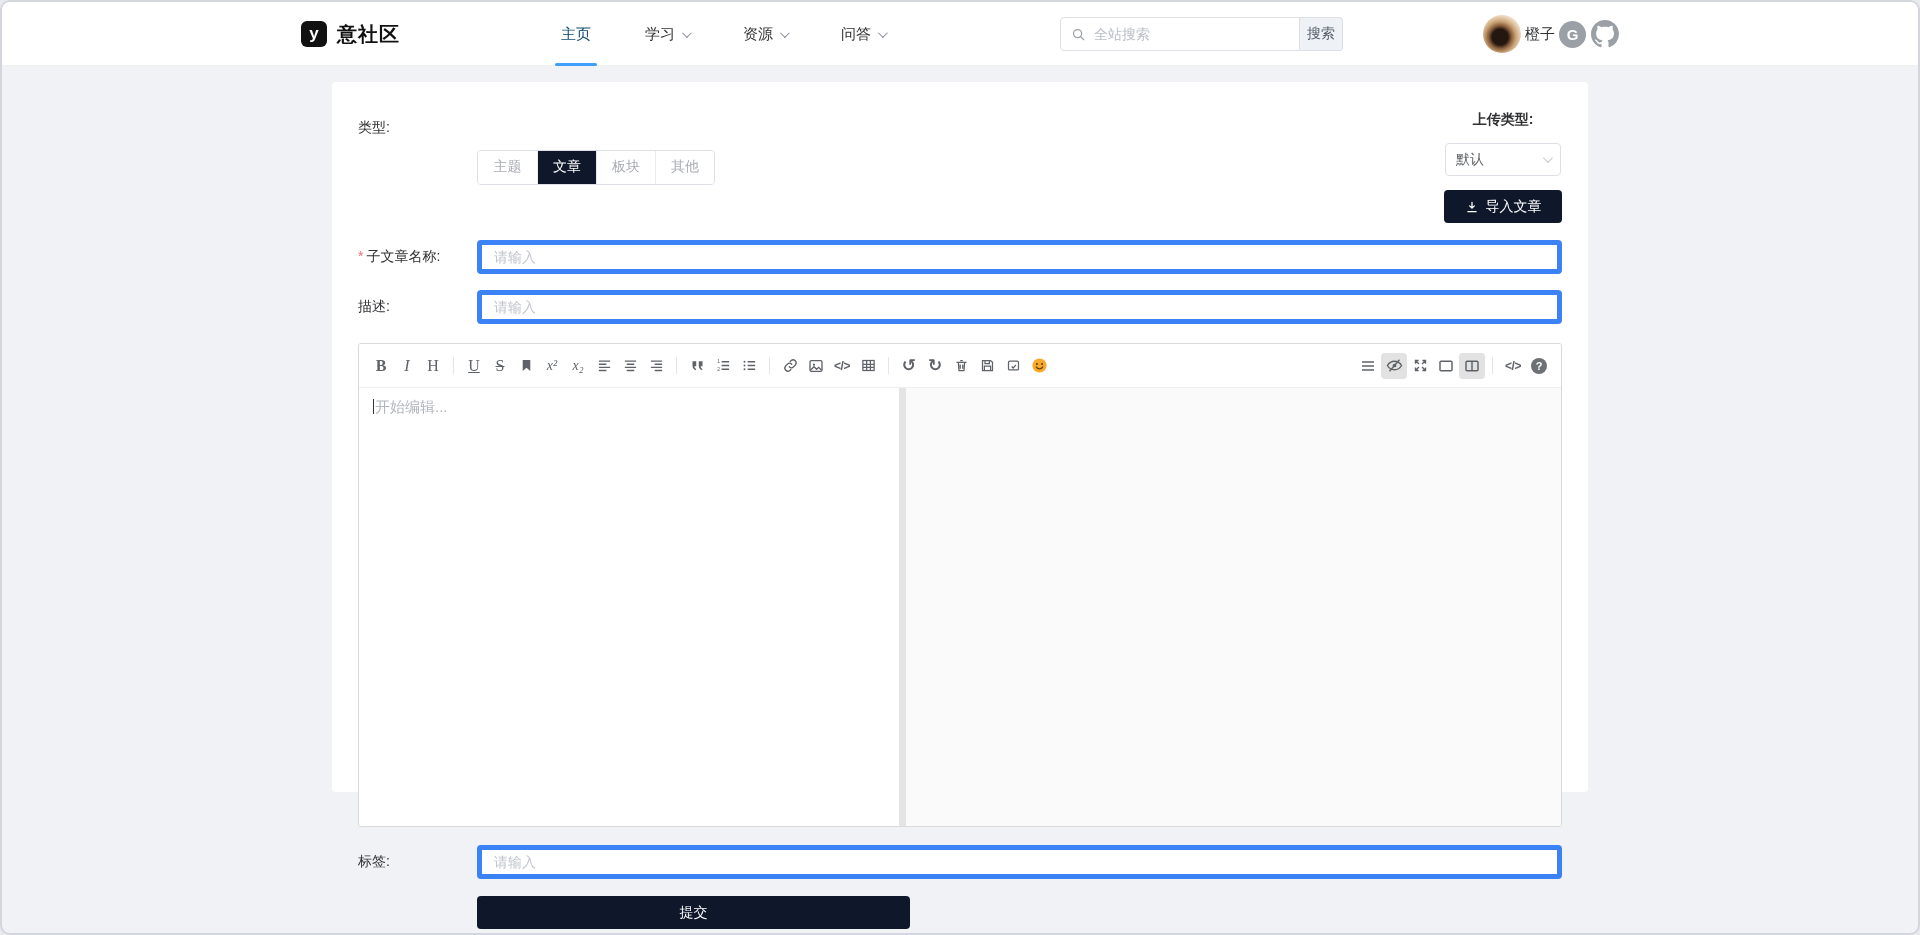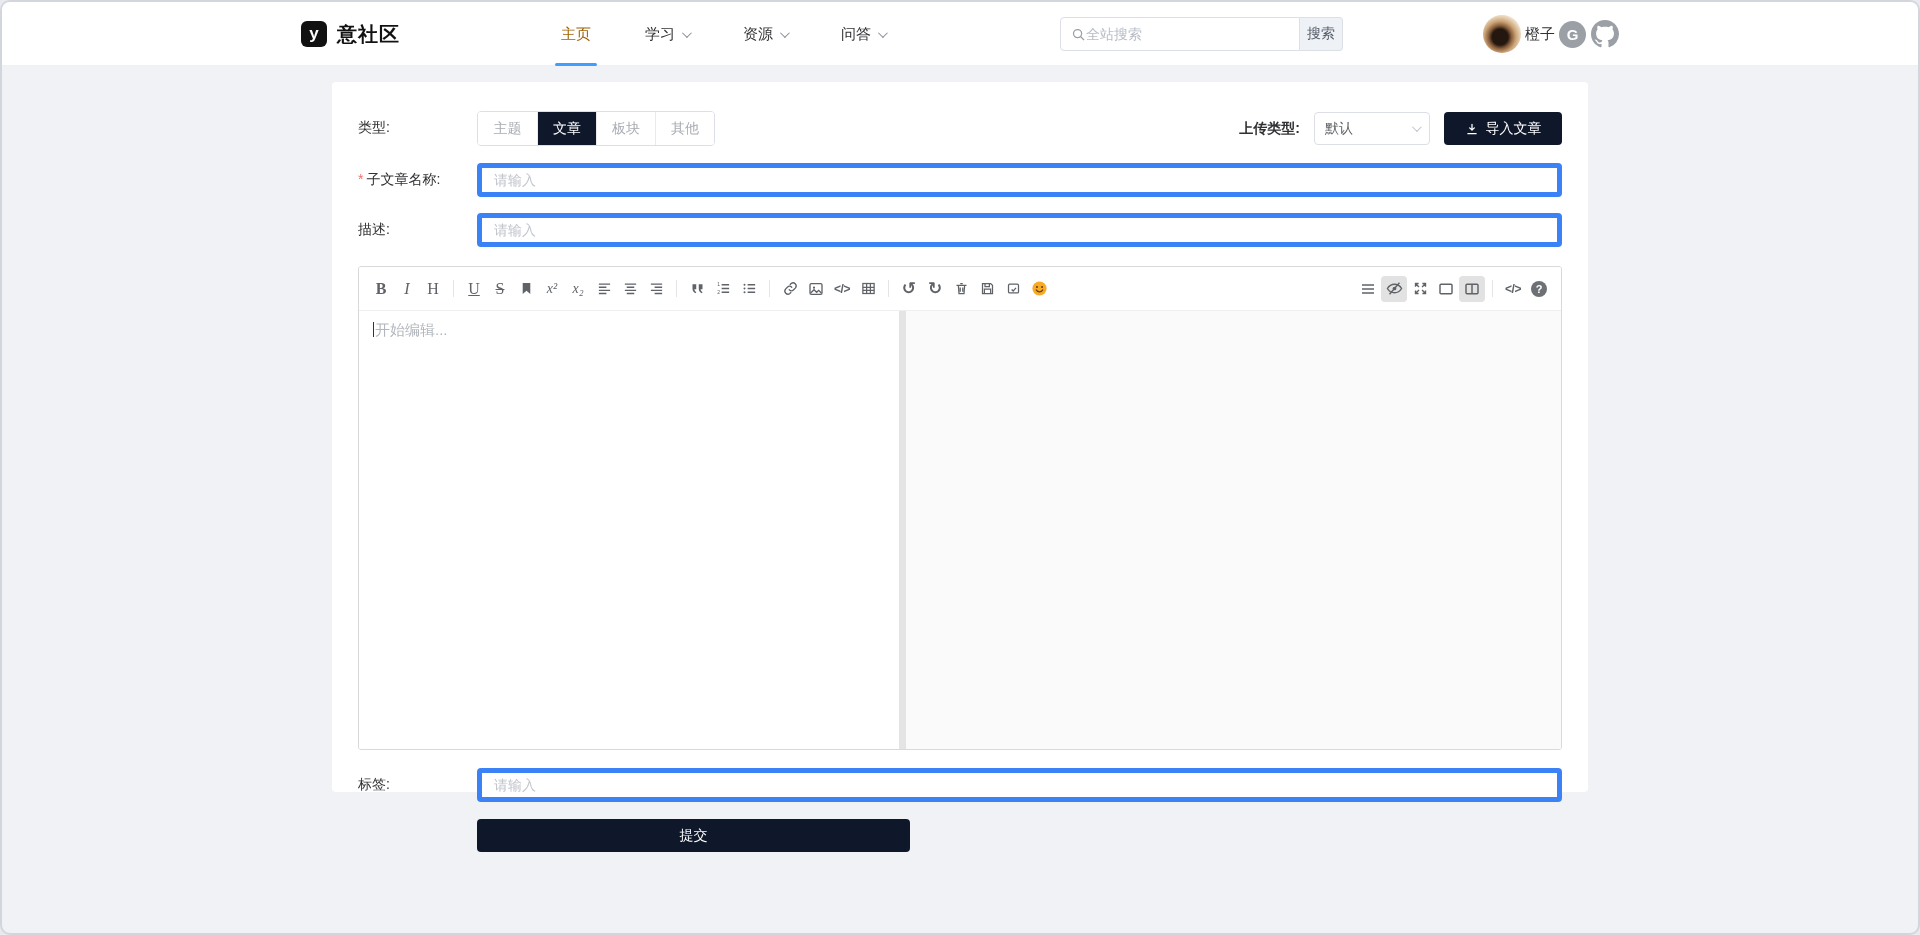--- a/index.html
+++ b/index.html
@@ -11,28 +11,28 @@
   
   .header { height:64px; background:#fff; border-bottom:1px solid #f0f0f0; flex:0 0 auto; }
   .header-inner { width:1318px; margin:0 auto; height:64px; display:flex; align-items:center; }
   .logo { display:flex; align-items:center; gap:10px; cursor:pointer; }
   .logo-mark { width:26px; height:26px; background:#111; color:#fff; border-radius:6px;
     display:flex; align-items:center; justify-content:center; font-weight:800; font-size:17px; }
   .logo-text { font-size:20px; font-weight:700; color:#111; letter-spacing:1px; }
   .nav { display:flex; margin-left:155px; height:64px; }
   .nav-item { position:relative; display:flex; align-items:center; gap:7px; padding:0 6px;
     margin-right:42px; font-size:15px; color:#303133; cursor:pointer; }
-  .nav-item.active { color:#a16207; }
+  .nav-item.active { color:#0c4a6e; }
   .nav-item.active::after { content:''; position:absolute; left:0; right:0; bottom:0;
     height:3px; background:#409eff; border-radius:2px; }
   .chev { display:inline-block; width:7px; height:7px; border-right:1.6px solid #8a9099;
     border-bottom:1.6px solid #8a9099; transform:rotate(45deg) translateY(-2px); }
   .search-group { display:flex; margin-left:auto; height:34px; }
   .search-box { display:flex; align-items:center; width:240px; height:34px;
-    border:1px solid #dcdfe6; border-radius:4px 0 0 4px; background:#fff; padding:0 10px; }
+    border:1px solid #dcdfe6; border-radius:4px 0 0 4px; background:#fff; padding:0 10px; gap:8px; }
   .search-box input { border:none; outline:none; flex:1; font-size:14px; color:#303133;
     font-family:inherit; background:transparent; }
   .search-box input::placeholder { color:#b8bdc6; }
   .search-btn { width:43px; height:34px; border:1px solid #dcdfe6; border-left:none;
     border-radius:0 4px 4px 0; background:#eef1f6; color:#555d68; font-size:14px; cursor:pointer;
     font-family:inherit; }
   .user-area { display:flex; align-items:center; margin-left:140px; gap:4px; }
   .avatar { width:38px; height:38px; border-radius:50%; cursor:pointer;
     background:radial-gradient(circle at 45% 58%, #231710 0%, #231710 26%, #8a5f3c 38%, #caa377 52%, #e9d4b8 68%, #f6ecdd 82%, #ffffff 100%); }
   .user-name { font-size:15px; color:#303133; }
@@ -49,21 +49,21 @@
   .req { color:#f56c6c; margin-right:3px; }
   .form-control { flex:1; }
 
   
   .type-control { display:flex; align-items:center; justify-content:space-between; }
   .segmented { display:inline-flex; border:1px solid #dcdfe6; border-radius:4px; overflow:hidden; background:#fff; }
   .seg { width:59px; height:33px; background:#fff; color:#a8abb2; font-size:14px; border:none;
     border-left:1px solid #e8eaed; cursor:pointer; font-family:inherit; }
   .seg:first-child { border-left:none; }
   .seg.active { background:#0f172a; color:#fff; }
-  .upload-group { display:flex; align-items:center; gap:14px; }
+  .upload-group { display:flex; align-items:center; gap:14px;flex-direction:column; }
   .upload-label { font-size:14px; color:#303133; font-weight:700; }
   .select { width:116px; height:33px; border:1px solid #dcdfe6; border-radius:4px;
     display:flex; align-items:center; justify-content:space-between; padding:0 10px;
     font-size:14px; color:#606266; cursor:pointer; background:#fff; }
   .select .chev { border-color:#c0c4cc; }
   .btn-primary { display:flex; align-items:center; justify-content:center; gap:7px;
     background:#0f172a; color:#fff; border:none; border-radius:4px; font-size:14px;
     cursor:pointer; font-family:Liberation Mono, monospace; }
   .import-btn { width:118px; height:33px; }
 

